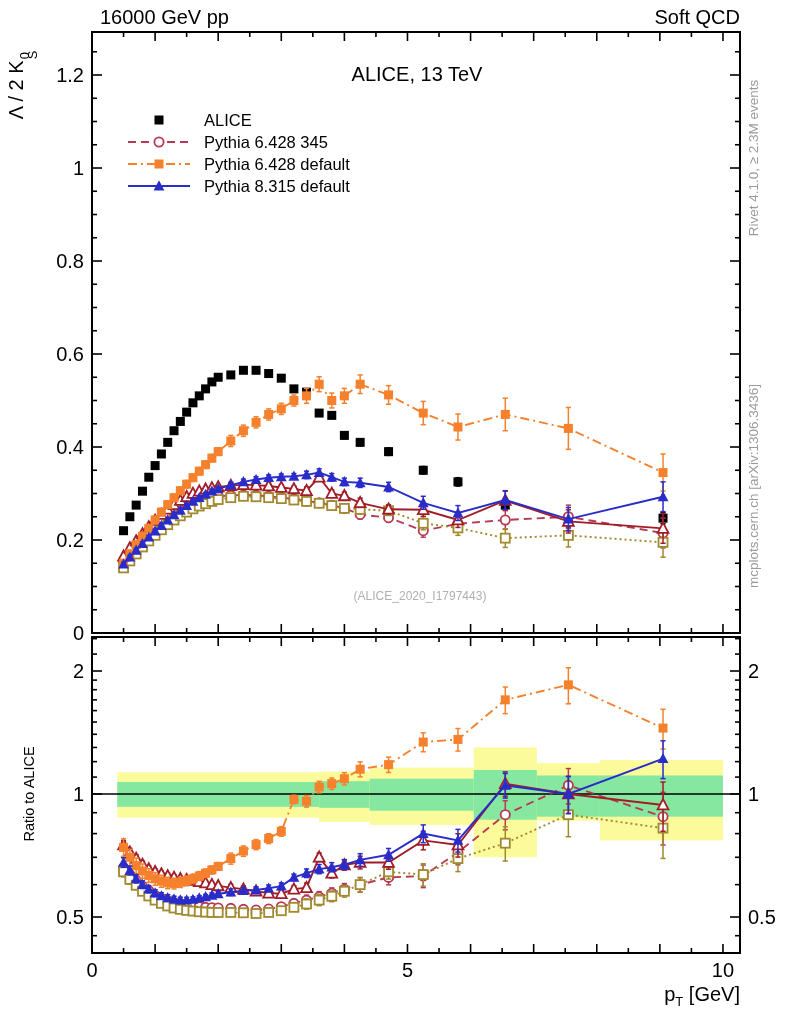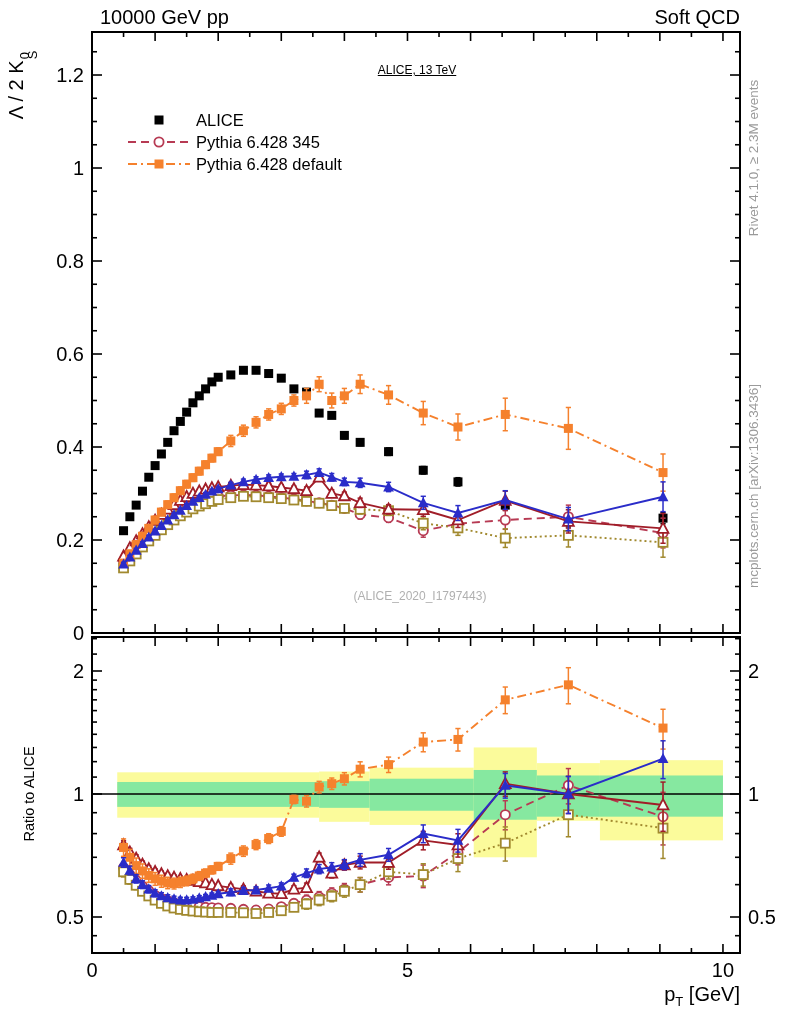--- a/index.html
+++ b/index.html
@@ -1,41 +1,41 @@
 <!DOCTYPE html>
 <html><head>
 <meta charset="utf-8">
 <style>
   html,body{margin:0;padding:0;background:#fff;}
   .figure{position:relative;width:786px;height:1024px;background:#fff;overflow:hidden;
           font-family:"Liberation Sans",sans-serif;color:#000;}
   .abs{position:absolute;white-space:nowrap;}
   .hdr{font-size:20px;}
-  .panel-title{font-size:12px;transform:translateX(-50%);text-decoration:underline;}
+  .panel-title{font-size:20px;transform:translateX(-50%);}
   .rot{transform:translate(-50%,-50%) rotate(-90deg);}
   .ylab{font-size:20px;}
   .stack{display:inline-flex;flex-direction:column;vertical-align:-6px;line-height:0.62;
          font-size:13px;margin-left:1px;}
   .graytxt{font-size:13.5px;color:#9a9a9a;}
   .watermark{font-size:12px;color:#b0b0b0;transform:translateX(-50%);}
   .ratiolab{font-size:14.5px;}
   .xlab{font-size:20px;}
   .xlab sub{font-size:13px;}
   .legend{position:absolute;left:126px;top:109px;}
   .leg-row{display:flex;align-items:center;height:22px;}
   .leg-swatch{width:66px;height:16px;flex:0 0 66px;}
-  .leg-label{margin-left:4px;font-size:16.5px;}
+  .leg-label{margin-left:12px;font-size:16.5px;}
   svg text{font-family:"Liberation Sans",sans-serif;}
 </style>
 </head>
 <body>
 
 <div class="figure">
 
-  <div class="abs hdr" style="left:100px;top:6px;">10000 GeV pp</div>
+  <div class="abs hdr" style="left:100px;top:6px;">16000 GeV pp</div>
   <div class="abs hdr" style="right:46px;top:6px;">Soft QCD</div>
 
   <div class="abs rot ylab" style="left:21px;top:85px;">
     <span>Λ / 2 K</span><span class="stack">
         <span>0</span>
         <span>S</span>
       </span>
   </div>
 
   <div class="abs panel-title" style="left:417px;top:63px;">ALICE, 13 TeV</div>
@@ -53,20 +53,27 @@
           <circle cx="33" cy="8" r="4.6" fill="#fff" stroke="#b73a53" stroke-width="1.8"></circle>
         </svg>
         <span class="leg-label">Pythia 6.428 345</span>
       </div>
       <div class="leg-row">
         <svg width="66" height="16" class="leg-swatch">
           <line x1="2" x2="64" y1="8" y2="8" stroke="#f5812d" stroke-width="1.9" stroke-dasharray="9 4 2 4"></line>
           <rect x="28.5" y="3.5" width="9" height="9" fill="#f5812d"></rect>
         </svg>
         <span class="leg-label">Pythia 6.428 default</span>
+      </div>
+      <div class="leg-row">
+        <svg width="66" height="16" class="leg-swatch">
+          <line x1="2" x2="64" y1="8" y2="8" stroke="#2a2cc9" stroke-width="1.9"></line>
+          <polygon points="33,2.2 27.6,12.4 38.4,12.4" fill="#2a2cc9"></polygon>
+        </svg>
+        <span class="leg-label">Pythia 8.315 default</span>
       </div>
     </div>
 
   <div class="abs watermark" style="left:420px;top:589px;">(ALICE_2020_I1797443)</div>
 
   <div class="abs rot graytxt" style="left:753px;top:158px;">Rivet 4.1.0, ≥ 2.3M events</div>
   <div class="abs rot graytxt" style="left:753px;top:486px;">mcplots.cern.ch [arXiv:1306.3436]</div>
 
   <div class="abs rot ratiolab" style="left:29px;top:794px;">Ratio to ALICE</div>
 

